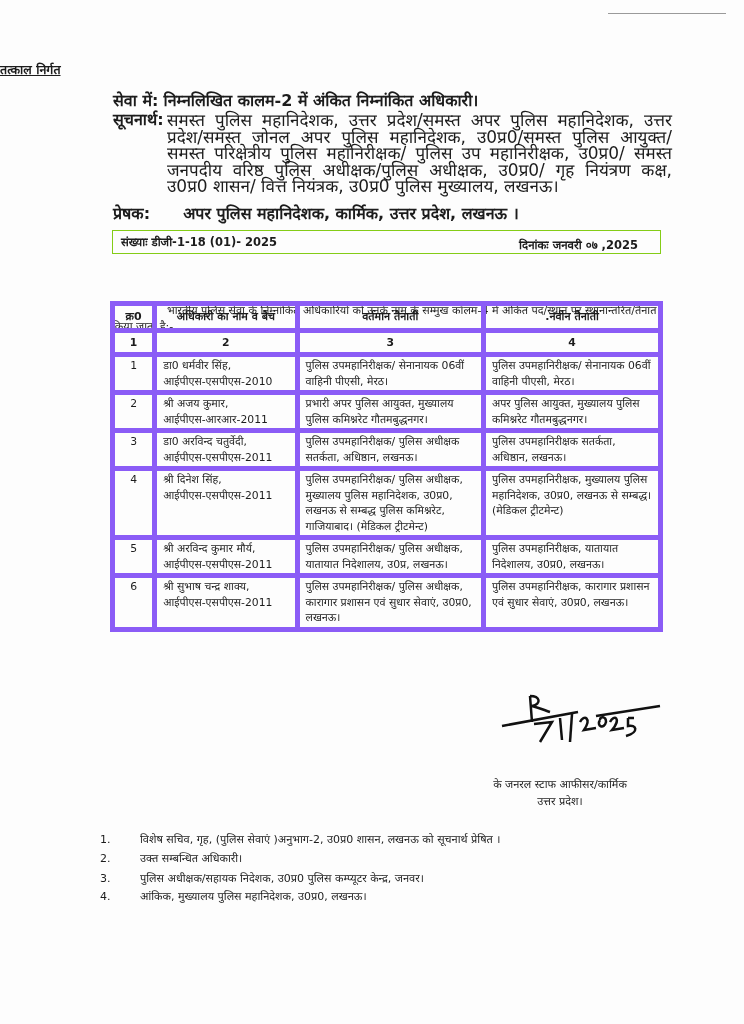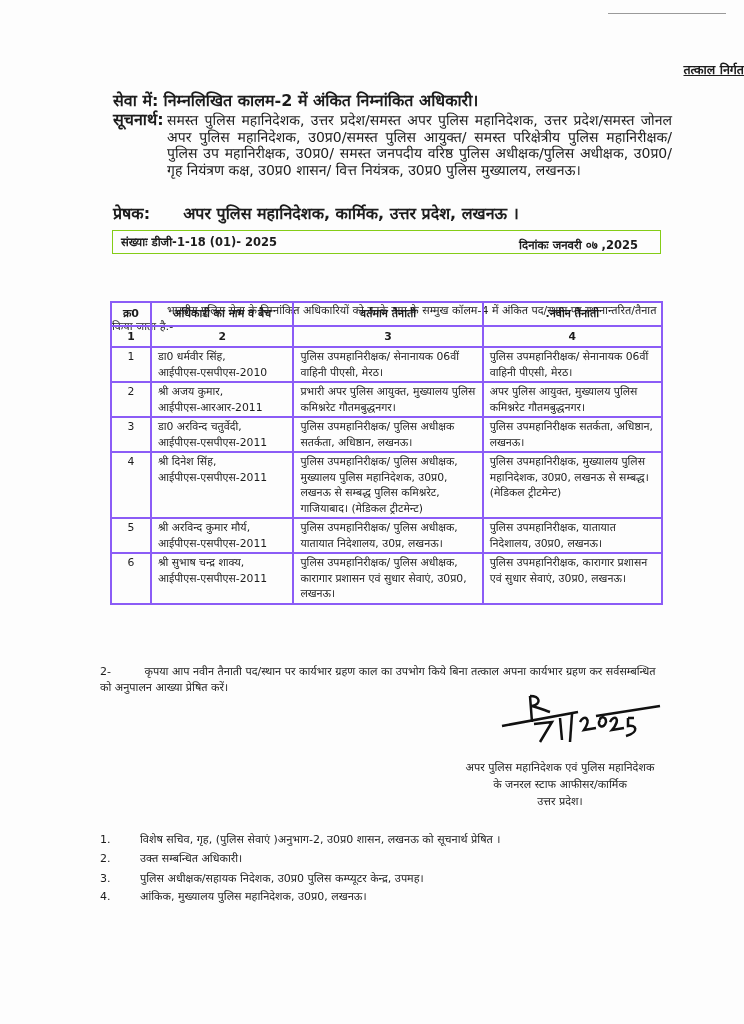--- a/index.html
+++ b/index.html
@@ -2,37 +2,37 @@
 <html><head>
 <meta charset="utf-8">
 <style>
   html, body { margin:0; padding:0; }
   body {
     width:744px; height:1024px; background:#fdfdfd; position:relative; overflow:hidden;
     font-family:"DejaVu Sans", "Liberation Sans", sans-serif; color:#1c1c1c;
   }
   .page { position:absolute; left:0; top:0; width:744px; height:1024px; }
   .top-rule { position:absolute; left:608px; top:13px; width:118px; height:1px; background:#9a9a9a; }
-  .title { position:absolute; left:0; width:744px; top:61px; text-align:right; font-size:12.5px; font-weight:bold; }
+  .title { position:absolute; left:0; width:744px; top:61px; text-align:left; font-size:12.5px; font-weight:bold; }
   .title span { text-decoration:underline; }
   .line { position:absolute; font-size:16px; line-height:17px; white-space:nowrap; }
   .lbl { font-weight:bold; }
-  .indent-block { position:absolute; left:167px; width:505px; font-size:14px; line-height:16.5px; text-align:justify; }
+  .indent-block { position:absolute; left:167px; width:505px; font-size:17px; line-height:16.5px; text-align:justify; }
   .ref-box {
     position:absolute; left:112px; top:230px; width:547px; height:22px; border:1px solid #84cc16;
     font-size:11.5px; font-weight:bold;
   }
   .ref-box .no { position:absolute; left:8px; top:3px; }
   .ref-box .date { position:absolute; right:22px; top:6px; }
   .para { position:absolute; font-size:11px; line-height:16px; }
   table.posting {
     position:absolute; left:110px; top:301px; width:553px; border-collapse:collapse;
     font-size:10.8px; line-height:15.5px;
   }
-  table.posting td, table.posting th { border:2px solid #8b5cf6; padding:1px 6px; vertical-align:top; font-weight:normal; }
+  table.posting td, table.posting th { border:5px solid #8b5cf6; padding:1px 6px; vertical-align:top; font-weight:normal; }
   table.posting th { text-align:center; font-weight:bold; font-size:11px; padding:3px 4px; }
   table.posting tr.nums td { text-align:center; font-weight:bold; padding:2px 4px; }
   .c1 { width:26px; text-align:center; }
   .c2 { width:133px; }
   .c3 { width:180px;margin-left:22px; }
   .c4 { width:170px; }
   .sig-wrap { position:absolute; left:500px; top:690px; width:170px; height:50px; }
   .signoff { position:absolute; left:420px; width:280px; text-align:center; font-size:11px; line-height:16px; }
   .copy-title { position:absolute; left:100px; top:810px; font-size:11.5px; font-weight:bold; }
   .copy-item { position:absolute; font-size:11px; line-height:16px; }
@@ -133,51 +133,46 @@
         <td>
             <div>श्री सुभाष चन्द्र शाक्य,</div>
             <div>आईपीएस-एसपीएस-2011</div>
           </td>
         <td>पुलिस उपमहानिरीक्षक/ पुलिस अधीक्षक, कारागार प्रशासन एवं सुधार सेवाएं, उ0प्र0, लखनऊ।</td>
         <td>पुलिस उपमहानिरीक्षक, कारागार प्रशासन एवं सुधार सेवाएं, उ0प्र0, लखनऊ।</td>
       </tr>
     </tbody>
   </table>
 
-  <div class="para" style="left:100px; top:664px; width:570px;">
-    <span>2-</span>
-    <span style="margin-left:30px;">कृपया आप नवीन तैनाती पद/स्थान पर कार्यभार ग्रहण काल का उपभोग किये बिना तत्काल अपना कार्यभार ग्रहण कर सर्वसम्बन्धित को अनुपालन आख्या प्रेषित करें।</span>
-  </div>
 
   <div class="sig-wrap">
     <svg width="170" height="60" viewBox="0 0 170 60">
       <path d="M30 6 L32 32 M30 6 C40 6 42 14 32 16 C40 18 44 20 50 22" stroke="#111" stroke-width="2.5" fill="none"></path>
       <path d="M2 36 L78 22" stroke="#111" stroke-width="2.5" fill="none"></path>
       <path d="M34 34 L52 32 L40 52" stroke="#111" stroke-width="2.5" fill="none"></path>
       <path d="M60 28 L62 50" stroke="#111" stroke-width="2.5" fill="none"></path>
       <path d="M72 24 L70 52" stroke="#111" stroke-width="2.5" fill="none"></path>
       <path d="M80 32 C84 24 92 28 84 40 L96 38 M100 30 C96 36 104 40 106 32 C106 26 100 26 100 30 M110 32 C114 24 122 28 112 40 L124 38 M128 28 L134 28 M128 28 L128 36 C136 34 140 42 126 46" stroke="#111" stroke-width="2.5" fill="none"></path>
       <path d="M96 26 L160 16" stroke="#111" stroke-width="2.5" fill="none"></path>
     </svg>
   </div>
 
-  <div class="signoff" style="top:760px;">अपर पुलिस महानिदेशक एवं पुलिस महानिदेशक</div>
   <div class="signoff" style="top:794px;">उत्तर प्रदेश।</div>
   <div class="signoff" style="top:777px;">के जनरल स्टाफ आफीसर/कार्मिक</div>
 
 
   <div class="copy-item" style="left:100px; top:832px;">
     <span class="n">1.</span>
     <span class="t">विशेष सचिव, गृह, (पुलिस सेवाएं )अनुभाग-2, उ0प्र0 शासन, लखनऊ को सूचनार्थ प्रेषित ।</span>
   </div>
   <div class="copy-item" style="left:100px; top:851px;">
     <span class="n">2.</span>
     <span class="t">उक्त सम्बन्धित अधिकारी।</span>
   </div>
   <div class="copy-item" style="left:100px; top:871px;">
     <span class="n">3.</span>
-    <span class="t">पुलिस अधीक्षक/सहायक निदेशक, उ0प्र0 पुलिस कम्प्यूटर केन्द्र, उपमह।</span>
+    <span class="t">पुलिस अधीक्षक/सहायक निदेशक, उ0प्र0 पुलिस कम्प्यूटर केन्द्र, जनवर।</span>
   </div>
   <div class="copy-item" style="left:100px; top:889px;">
     <span class="n">4.</span>
     <span class="t">आंकिक, मुख्यालय पुलिस महानिदेशक, उ0प्र0, लखनऊ।</span>
   </div>
 </div>
 
 </body></html>

